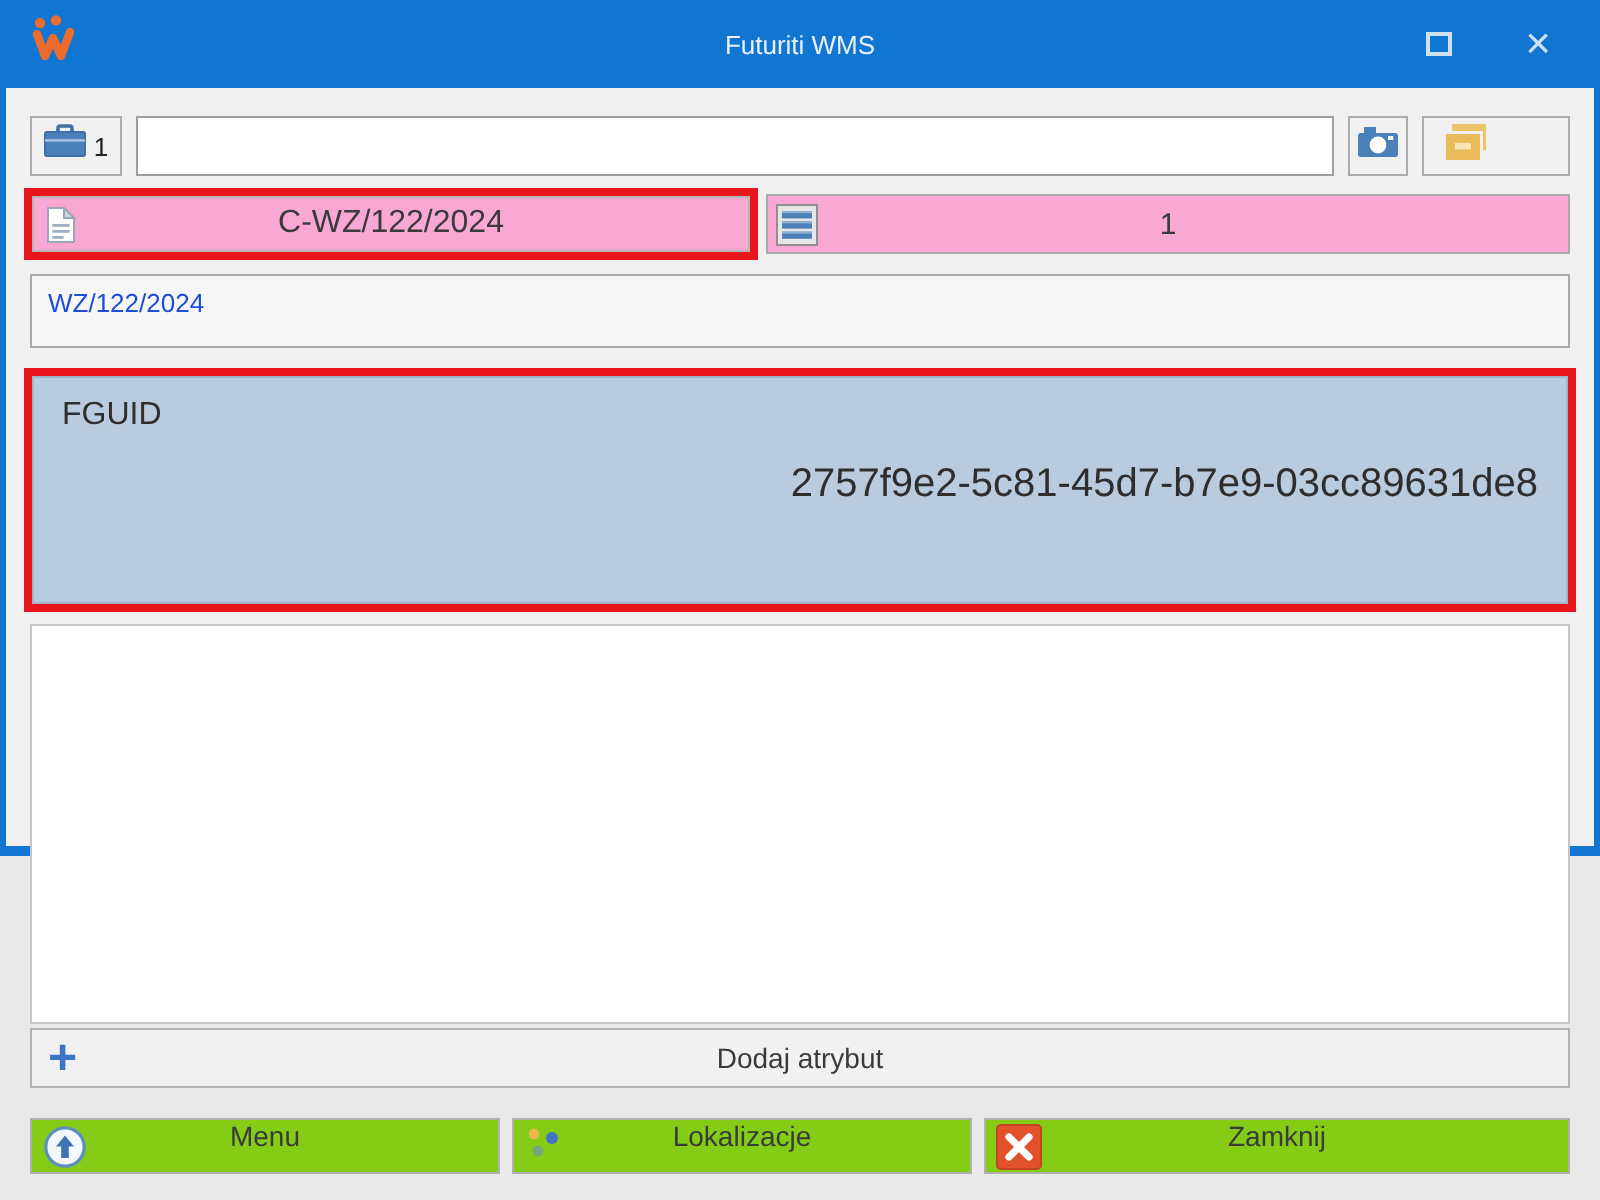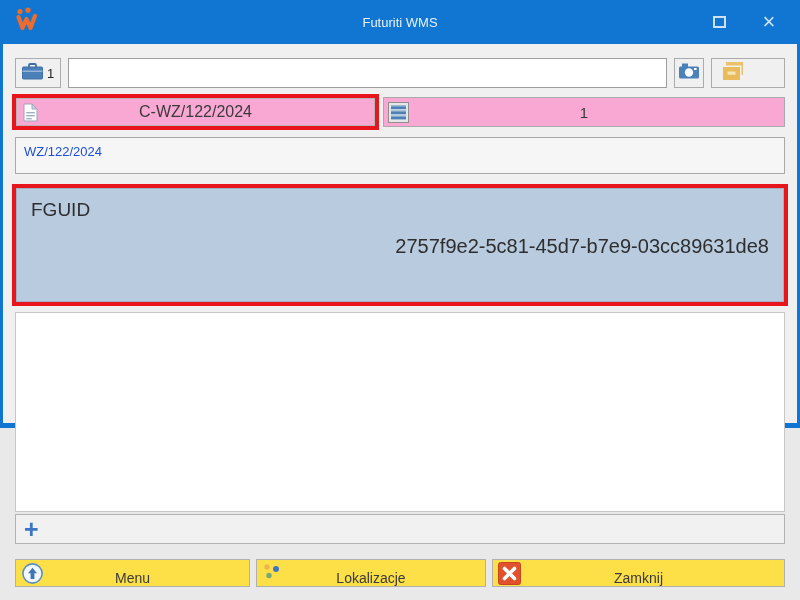--- a/index.html
+++ b/index.html
@@ -85,21 +85,21 @@
     margin: 10px -3px 0 -3px;
     border: 4px solid #e8151d;
     height: 122px;
   }
   .fguid-panel {
     width: 100%; height: 100%;
     background: #b9cbdf;
     border: 1px solid #9fb2c6;
     padding: 10px 14px;
   }
-  .fguid-name { font-size: 19px; color: #2e2e2e; }
+  .fguid-name { font-size: 16px; color: #2e2e2e; }
   .fguid-value { margin-top: 14px; text-align: right; font-size: 20px; color: #2e2e2e; }
   
   .list-panel {
     margin-top: 6px; height: 200px;
     background: #ffffff; border: 1px solid #c6c6c6;
   }
   
   .add-bar {
     margin-top: 2px; height: 30px;
     background: #f1f1f1; border: 1px solid #b2b2b2;
@@ -107,23 +107,23 @@
     cursor: pointer;
   }
   .plus-glyph {
     position: absolute; left: 8px; top: 0px;
     color: #3a76c4; font-size: 25px; font-weight: bold; line-height: 28px;
   }
   .add-label { width: 100%; text-align: center; font-size: 14px; color: #3a3a3a; }
   
   .footer { margin-top: 15px; gap: 6px; height: 28px; }
   .f-btn {
-    background: #fde047; border: 1px solid #b0b0b0;
+    background: #84cc16; border: 1px solid #b0b0b0;
     height: 28px; position: relative;
-    display: flex; align-items: flex-end; justify-content: center;
+    display: flex; align-items: flex-start; justify-content: center;
     font-size: 14px; color: #3a3a3a; cursor: pointer;
   }
   .f-btn .icon-left { position: absolute; left: 5px; top: 2px; }
   .menu-btn { flex: 0 0 235px; }
   .loc-btn { flex: 0 0 230px; }
   .close-btn { flex: 1; }
   .close-btn .icon-left { top: 2px; }
 </style>
 </head>
 <body>
@@ -224,20 +224,21 @@
       <div class="fguid-panel">
         <div class="fguid-name">FGUID</div>
         <div class="fguid-value">2757f9e2-5c81-45d7-b7e9-03cc89631de8</div>
       </div>
     </div>
 
     <div class="list-panel"></div>
 
     <div class="add-bar">
       <span class="plus-glyph">+</span>
+      <span class="add-label">Dodaj atrybut</span>
     </div>
 
     <div class="row footer">
       <div class="f-btn menu-btn">
         <span class="icon-left">
           <svg width="23" height="23" viewBox="0 0 23 23">
             <circle cx="11.5" cy="11.5" r="9.6" fill="#f3f8fc" stroke="#5b8fc0" stroke-width="1.6"></circle>
             <path d="M11.5 5.8 L16 11.2 H13.4 V17 H9.6 V11.2 H7 Z" fill="#3e76b4"></path>
           </svg>
         </span>

